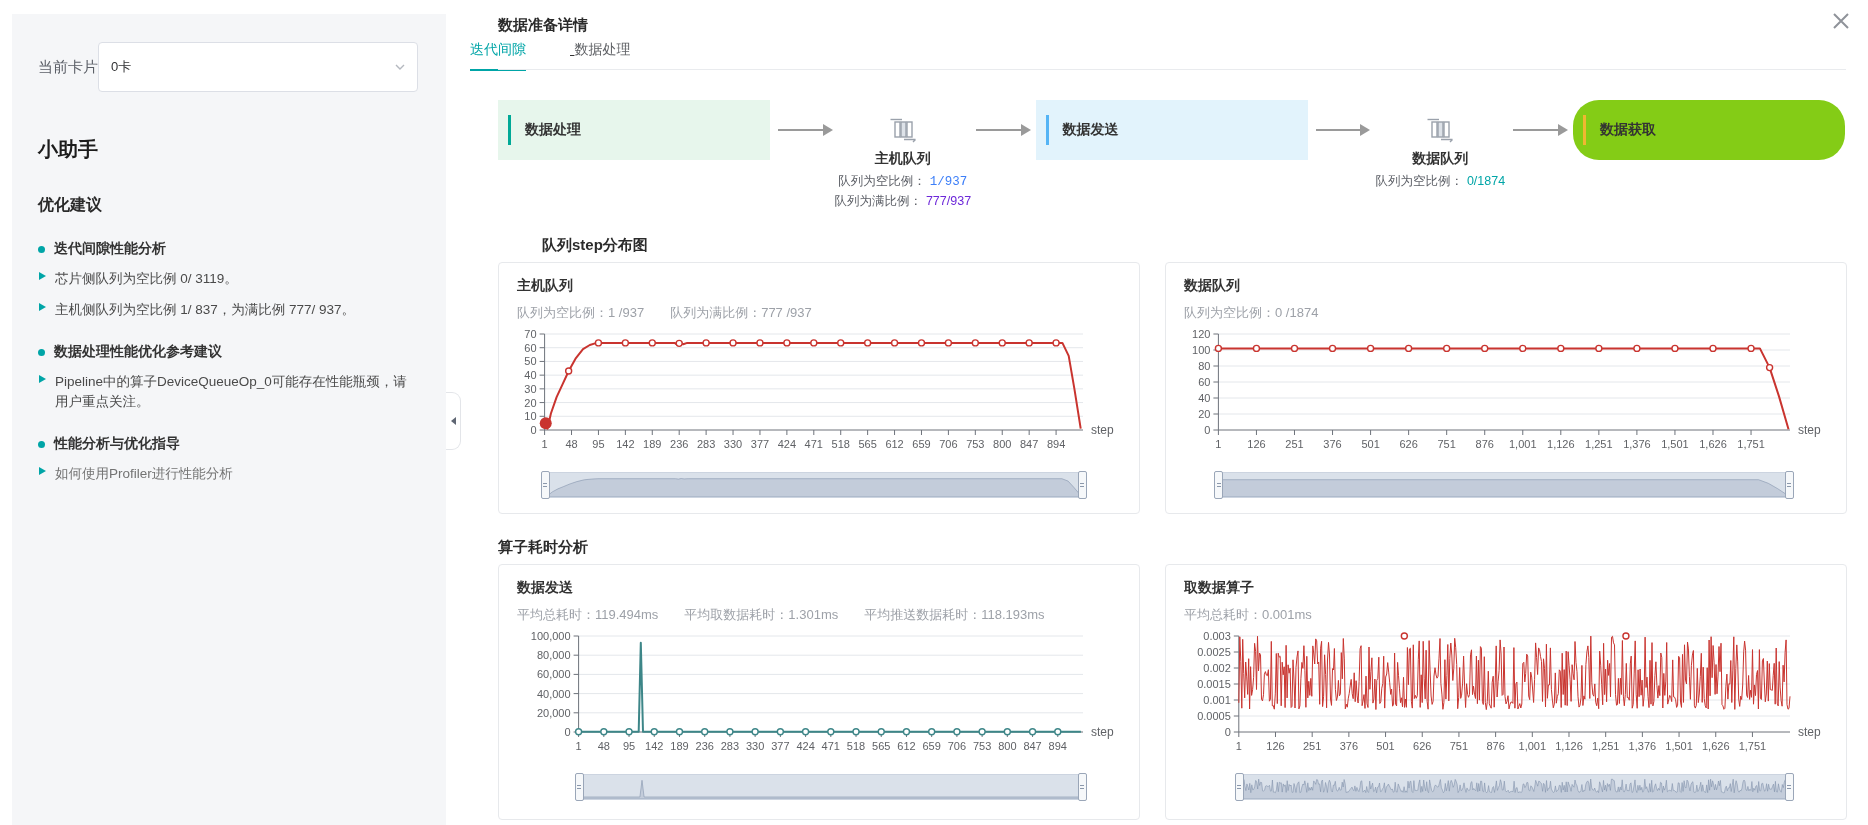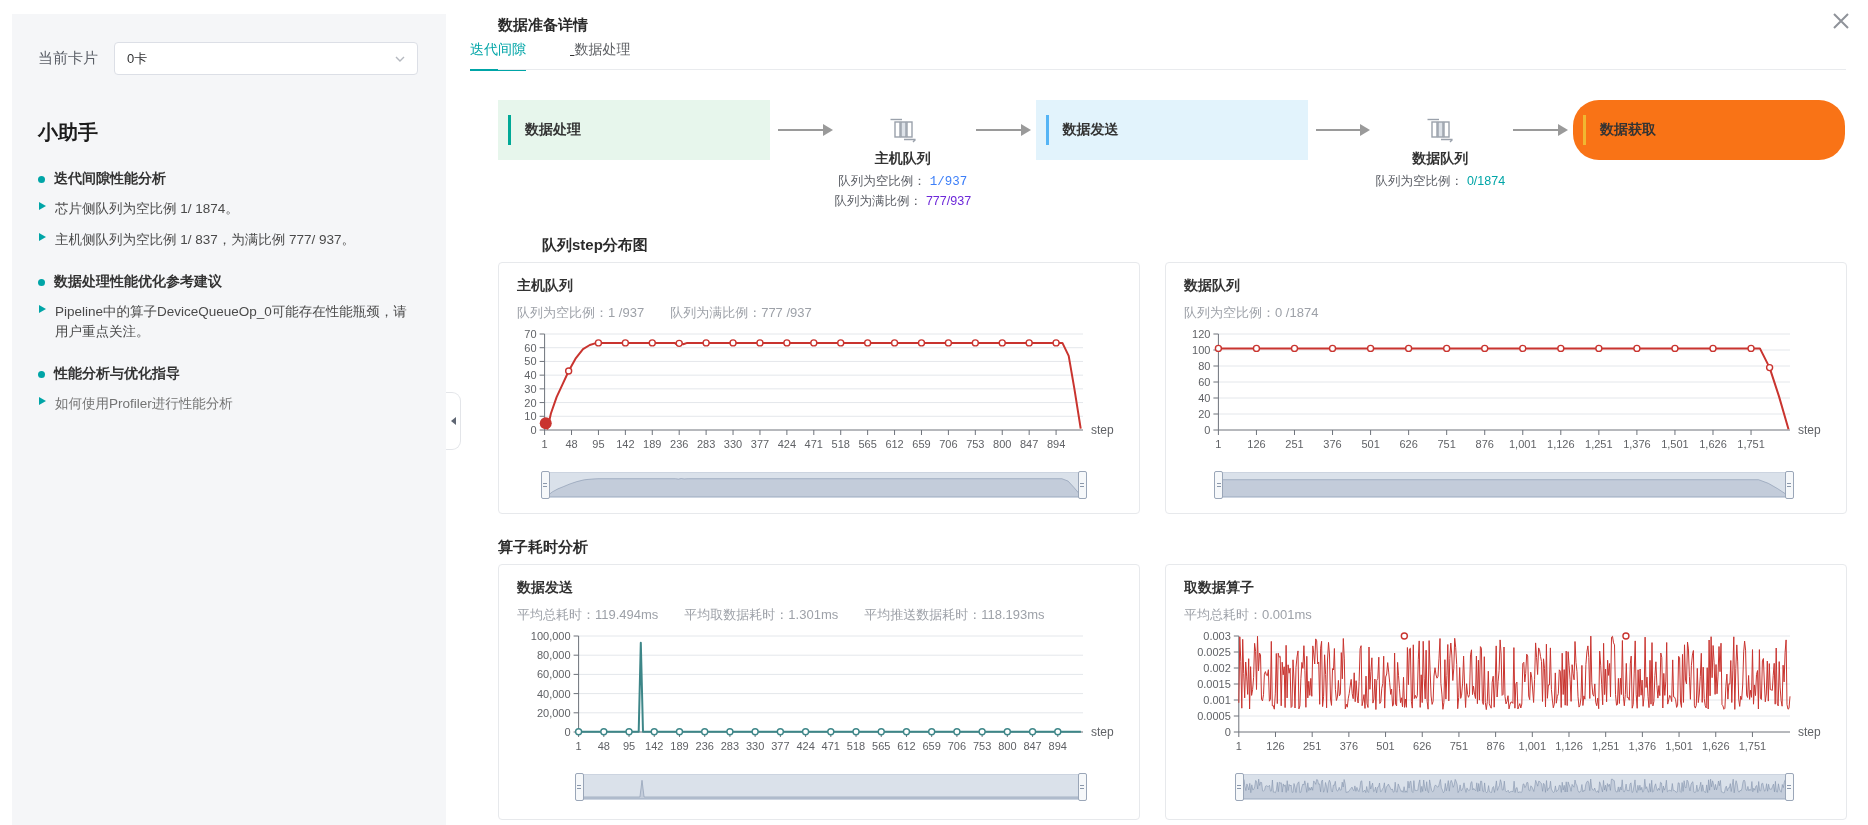--- a/index.html
+++ b/index.html
@@ -4,21 +4,21 @@
 <style>
   * { margin:0; padding:0; box-sizing:border-box; }
   html,body { width:1868px; height:825px; background:#fff; overflow:hidden;
     font-family:"Liberation Sans","DejaVu Sans",sans-serif; color:#333; }
 
   
   .sidebar { position:absolute; left:12px; top:14px; width:434px; height:811px;
     background:#f5f6f8; }
   .card-row { display:flex; align-items:center; margin:28px 28px 0 26px; }
   .card-row .lbl { font-size:15px; color:#5a5e66; flex:none; }
-  .select { flex:1; margin-left:16px; height:33px; background:#fff;
+  .select { flex:1; height:50px; background:#fff;
     border:1px solid #dcdfe6; border-radius:4px; display:flex; align-items:center;
     padding:0 12px; font-size:13px; color:#303133; cursor:pointer; }
   .select .sel-val { flex:1; }
   .chev { width:10px; height:10px; flex:none; }
   .sb-title { margin:44px 0 0 26px; font-size:20px; font-weight:bold; color:#1c1c1c; }
   .sb-sub { margin:32px 0 0 26px; font-size:16px; font-weight:bold; color:#2a2a2a; }
   .sb-group { margin:24px 26px 0 26px; }
   .sb-group-title { display:flex; align-items:center; font-size:14px; font-weight:bold; color:#333; }
   .dot { width:7px; height:7px; border-radius:50%; background:#00a5a7; margin-right:9px; flex:none; }
   .sb-item { display:flex; margin-top:11px; font-size:13.5px; color:#4a4a4a; line-height:1.45; }
@@ -84,29 +84,30 @@
     <span class="lbl">当前卡片</span>
     <div class="select">
       <span class="sel-val">0卡</span>
       <svg class="chev" viewBox="0 0 10 10">
           <path d="M1 3 L5 7 L9 3" fill="none" stroke="#b4b8bf" stroke-width="1.4"></path>
         </svg>
     </div>
   </div>
 
   <div class="sb-title">小助手</div>
+  <div class="sb-sub">优化建议</div>
 
   <div class="sb-group">
     <div class="sb-group-title">
         <span class="dot"></span>
         <span>迭代间隙性能分析</span>
       </div>
     <div class="sb-item">
         <span class="tri"></span>
-        <span>芯片侧队列为空比例 1/ 1874。</span>
+        <span>芯片侧队列为空比例 0/ 3119。</span>
       </div>
     <div class="sb-item">
         <span class="tri"></span>
         <span>主机侧队列为空比例 1/ 837，为满比例 777/ 937。</span>
       </div>
   </div>
 
   <div class="sb-group">
     <div class="sb-group-title">
         <span class="dot"></span>
@@ -177,21 +178,21 @@
       <rect x="12" y="6" width="5" height="15" fill="#dde2e8" stroke="#9aa1ab" stroke-width="1.4"></rect>
       <rect x="18" y="6" width="5" height="15" fill="none" stroke="#9aa1ab" stroke-width="1.4"></rect>
       <path d="M15 23.5 H26.5 M26.5 23.5 L24 26" stroke="#9aa1ab" fill="none" stroke-width="1.4"></path>
     </svg>
     <div class="queue-label">数据队列</div>
     <div class="queue-stats">
       <div class="q-stat"><span>队列为空比例：</span><span class="q-val" style="color: rgb(0, 165, 167);">0/1874</span></div>
     </div>
   </div>
   <div class="arrow"></div>
-  <div class="stage" style="background: #f97316; border-radius: 26px;">
+  <div class="stage" style="background: #84cc16; border-radius: 26px;">
     <span class="stage-bar" style="background: rgb(240, 183, 49);"></span>
     <span class="stage-label">数据获取</span>
   </div>
 </div>
 
 <div class="section-title" style="top:236px;padding-left:44px;">队列step分布图</div>
 
 <div class="cards-row" style="top:262px;">
   <div class="card w1">
     <div class="card-title">主机队列</div>

